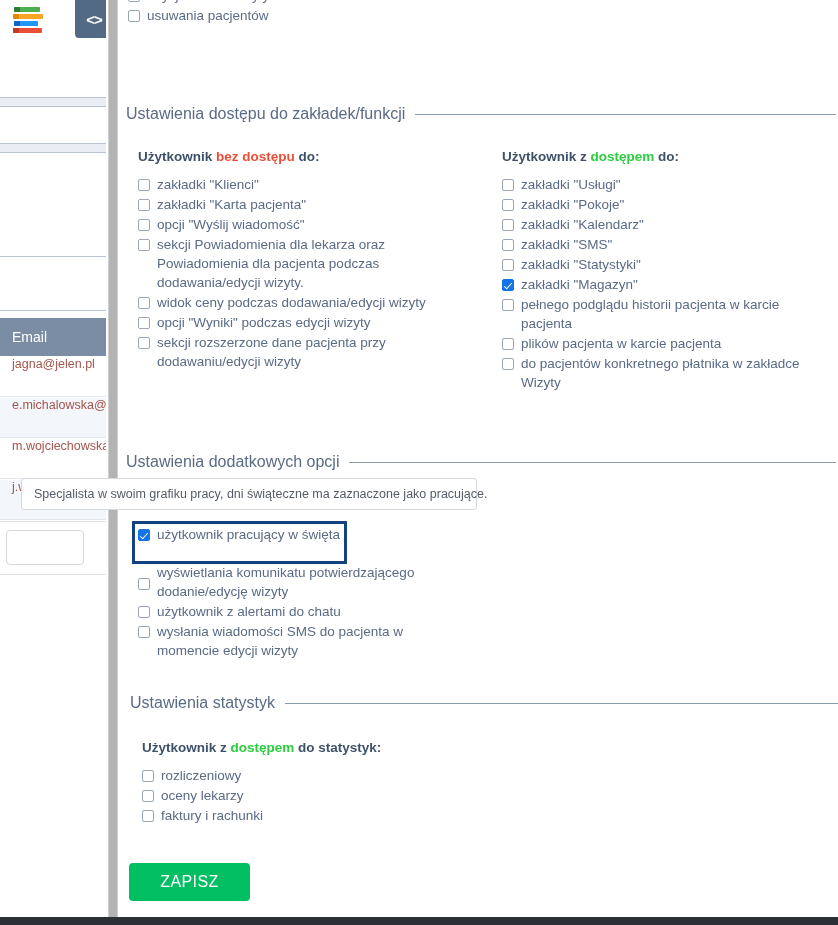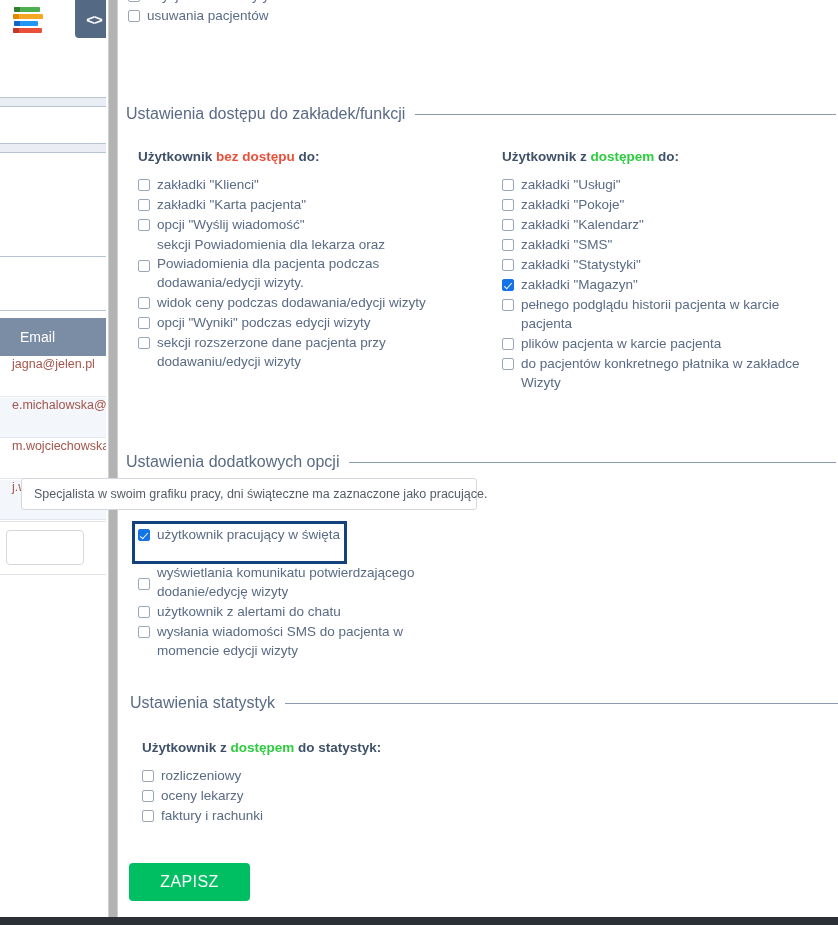--- a/index.html
+++ b/index.html
@@ -77,21 +77,21 @@
 
   .email-header {
     position: absolute;
     left: 0; top: 318px;
     width: 110px; height: 38px;
     background: #7b8ca5;
     color: #ffffff;
     font-size: 14px;
     display: flex;
     align-items: center;
-    padding-left: 20px;
+    padding-left: 12px;
     box-sizing: border-box;
   }
   .email-row {
     position: absolute;
     left: 0;
     width: 110px;
     height: 40px;
     display: flex;
     align-items: flex-start;
     padding-left: 12px;
@@ -357,21 +357,21 @@
               <span class="cb-label">zakładki "Klienci"</span>
             </div>
             <div class="cb-item">
               <span class="cb-box"></span>
               <span class="cb-label">zakładki "Karta pacjenta"</span>
             </div>
             <div class="cb-item">
               <span class="cb-box"></span>
               <span class="cb-label">opcji "Wyślij wiadomość"</span>
             </div>
-            <div class="cb-item" style="max-width:265px;align-items:center;">
+            <div class="cb-item" style="max-width:265px;">
               <span class="cb-box"></span>
               <span class="cb-label">sekcji Powiadomienia dla lekarza oraz Powiadomienia dla pacjenta podczas dodawania/edycji wizyty.</span>
             </div>
             <div class="cb-item">
               <span class="cb-box"></span>
               <span class="cb-label">widok ceny podczas dodawania/edycji wizyty</span>
             </div>
             <div class="cb-item">
               <span class="cb-box"></span>
               <span class="cb-label">opcji "Wyniki" podczas edycji wizyty</span>

